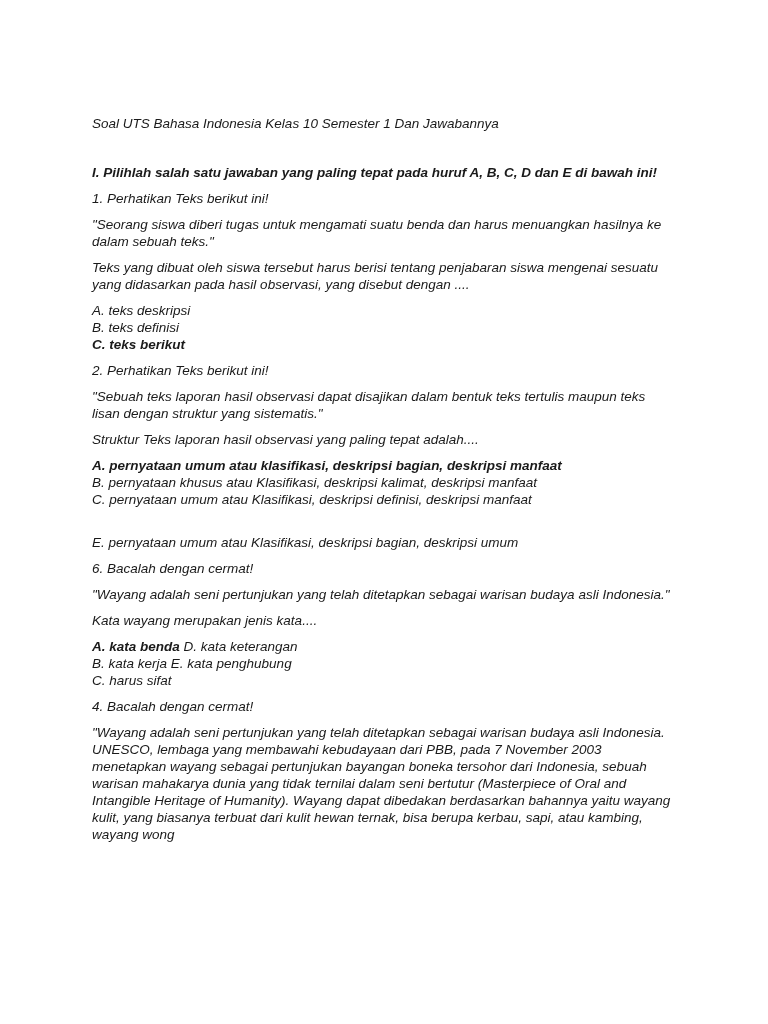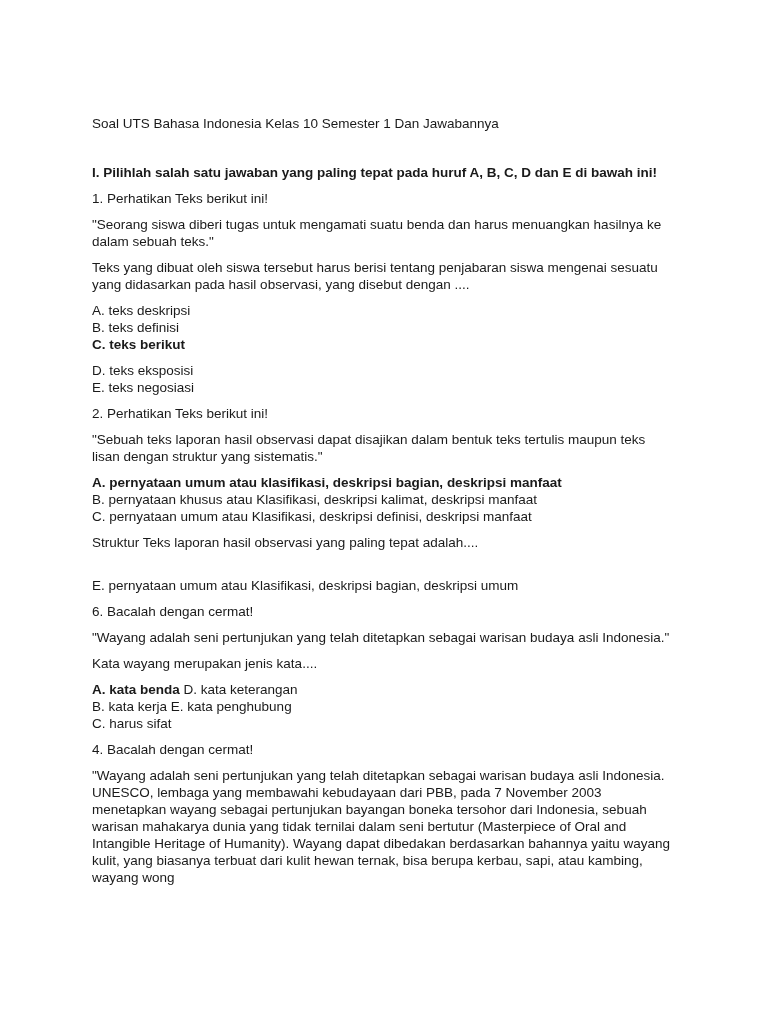--- a/index.html
+++ b/index.html
@@ -18,20 +18,21 @@
     position: absolute;
     left: 92px;
     top: 115px;
     width: 584px;
   }
   .para {
     margin: 0 0 9px 0;
     font-size: 13.5px;
     line-height: 17px;
     white-space: normal;
+    font-style: italic;
   }
   .bold {
     font-weight: bold;
     margin-top: 32px;
   }
   .optline {
     font-size: 13.5px;
     line-height: 17px;
   }
 </style>
@@ -45,33 +46,29 @@
   <p class="para bold">I. Pilihlah salah satu jawaban yang paling tepat pada huruf A, B, C, D dan E di bawah ini!</p>
 
   <p class="para">1. Perhatikan Teks berikut ini!</p>
   <p class="para">"Seorang siswa diberi tugas untuk mengamati suatu benda dan harus menuangkan hasilnya ke dalam sebuah teks."</p>
   <p class="para">Teks yang dibuat oleh siswa tersebut harus berisi tentang penjabaran siswa mengenai sesuatu yang didasarkan pada hasil observasi, yang disebut dengan ....</p>
   <p class="para">
     <span class="optline">A. teks deskripsi</span><br>
     <span class="optline">B. teks definisi</span><br>
     <span class="optline bold">C. teks berikut</span>
   </p>
-  <p class="para">
-    <span class="optline">D. teks eksposisi</span><br>
-    <span class="optline">E. teks negosiasi</span>
-  </p>
 
   <p class="para">2. Perhatikan Teks berikut ini!</p>
   <p class="para">"Sebuah teks laporan hasil observasi dapat disajikan dalam bentuk teks tertulis maupun teks lisan dengan struktur yang sistematis."</p>
+  <p class="para">Struktur Teks laporan hasil observasi yang paling tepat adalah....</p>
   <p class="para">
     <span class="optline bold">A. pernyataan umum atau klasifikasi, deskripsi bagian, deskripsi manfaat</span><br>
     <span class="optline">B. pernyataan khusus atau Klasifikasi, deskripsi kalimat, deskripsi manfaat</span><br>
     <span class="optline">C. pernyataan umum atau Klasifikasi, deskripsi definisi, deskripsi manfaat</span>
   </p>
-  <p class="para">Struktur Teks laporan hasil observasi yang paling tepat adalah....</p>
   <p class="para">
     <br>
     <span class="optline">E. pernyataan umum atau Klasifikasi, deskripsi bagian, deskripsi umum</span>
   </p>
 
   <p class="para">6. Bacalah dengan cermat!</p>
   <p class="para">"Wayang adalah seni pertunjukan yang telah ditetapkan sebagai warisan budaya asli Indonesia."</p>
   <p class="para">Kata wayang merupakan jenis kata....</p>
   <p class="para">
     <span class="optline bold">A. kata benda</span><span class="optline"> D. kata keterangan</span><br>

